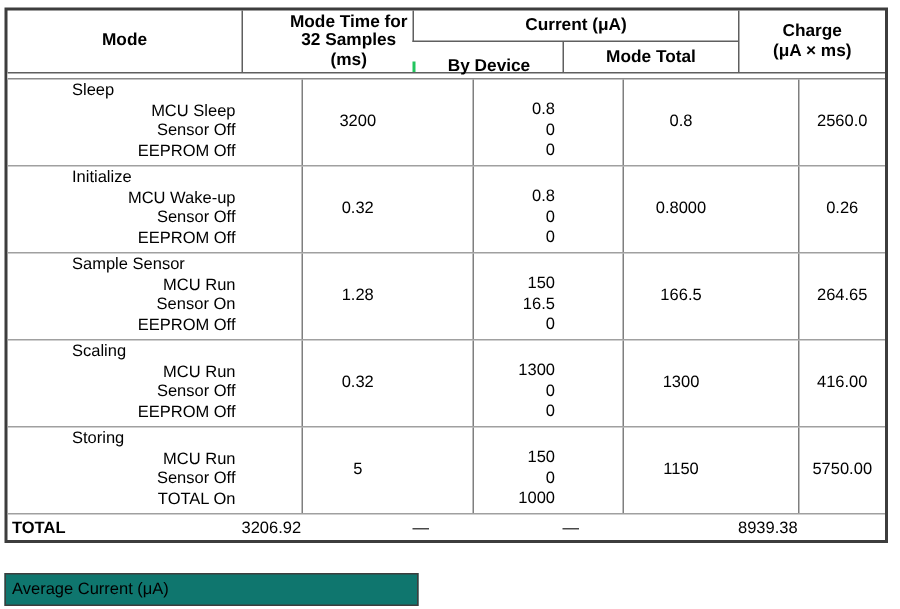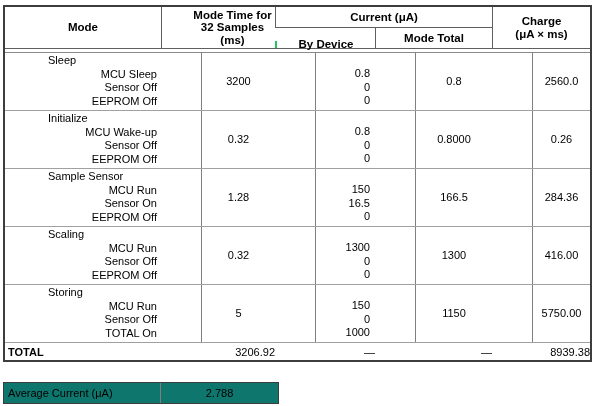--- a/index.html
+++ b/index.html
@@ -39,21 +39,21 @@
   .grp-name{text-align:left;padding-left:3px;}
   .grp-sub{text-align:right;padding-right:4px;}
   .vcenter{display:flex;align-items:center;justify-content:center;text-align:center;}
   .devcell{padding-top:14px;text-align:right;padding-right:5px;}
   .total-row{
     display:grid;
     grid-template-columns:156px 114px 100px 117px 98px;
     height:17px;align-items:center;
   }
   .total-label{font-weight:bold;padding-left:3px;}
-  .tcent{text-align:right;}
+  .tcent{text-align:left;}
   
   .summary-table{
     position:absolute;left:3px;top:382px;
     display:grid;grid-template-columns:156px 118px;
     border:1px solid #3d3d3d;height:20px;align-items:center;background:#0f766e;
   }
   .sum-label{padding-left:4px;}
   .sum-value{border-left:1px solid #7f7f7f;text-align:center;height:100%;display:flex;align-items:center;justify-content:center;}
 </style>
 </head>
@@ -128,21 +128,21 @@
         <div class="grp-sub">Sensor On</div>
         <div class="grp-sub">EEPROM Off</div>
       </div>
       <div class="cell vcenter">1.28</div>
       <div class="cell devcell">
         <div>150</div>
         <div>16.5</div>
         <div>0</div>
       </div>
       <div class="cell vcenter">166.5</div>
-      <div class="cell vcenter">284.36</div>
+      <div class="cell vcenter">264.65</div>
     </div>
 
     <div class="grp">
       <div class="cell first modecell">
         <div class="grp-name">Scaling</div>
         <div class="grp-sub">MCU Run</div>
         <div class="grp-sub">Sensor Off</div>
         <div class="grp-sub">EEPROM Off</div>
       </div>
       <div class="cell vcenter">0.32</div>
@@ -177,16 +177,15 @@
       <div class="tcent">3206.92</div>
       <div class="tcent">—</div>
       <div class="tcent">—</div>
       <div class="tcent">8939.38</div>
     </div>
 
   </div>
 
   <div class="summary-table">
     <div class="sum-label">Average Current (μA)</div>
-    <div class="sum-value">2.788</div>
   </div>
 
 </div>
 
 </body></html>

